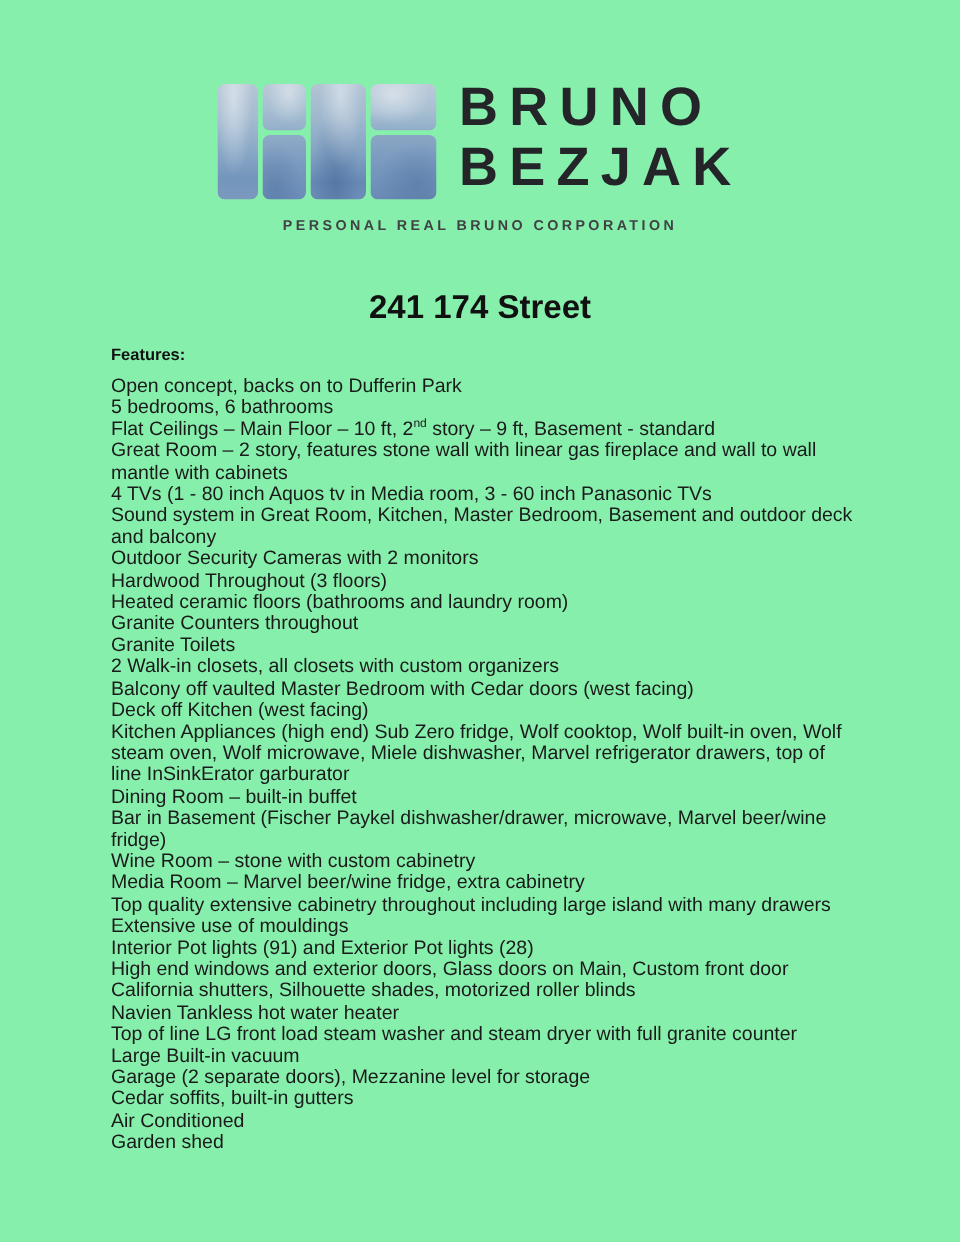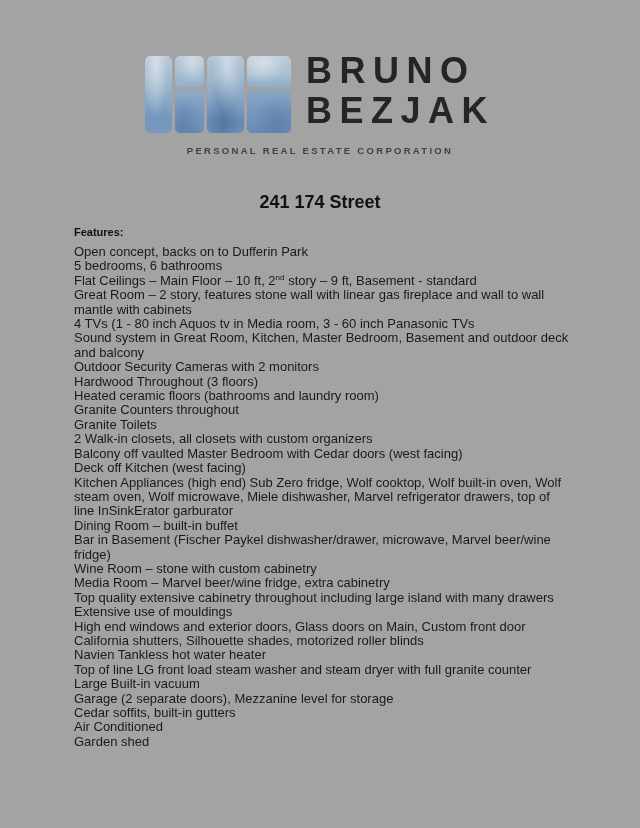--- a/index.html
+++ b/index.html
@@ -4,21 +4,21 @@
 <style>
   html, body {
     margin: 0;
     padding: 0;
     background: #ffffff;
   }
   .page {
     position: relative;
     width: 640px;
     height: 828px;
-    background: #a3a3a3;
+    background: #86efac;
     font-family: "Liberation Sans", sans-serif;
     color: #1a1a1a;
     overflow: hidden;
   }
 
   
   .logo-row {
     display: flex;
     align-items: flex-start;
     width: fit-content;
@@ -90,21 +90,21 @@
     font-size: 9.5px;
     font-weight: bold;
     letter-spacing: 2.3px;
     color: #3f4144;
   }
 
   
   .title {
     margin: 36px 0 0 0;
     text-align: center;
-    font-size: 18px;
+    font-size: 22px;
     font-weight: bold;
     color: #111;
   }
   .features-heading {
     margin: 13px 0 0 74px;
     font-size: 11px;
     font-weight: bold;
     color: #111;
   }
   .features-list {
@@ -140,21 +140,21 @@
         <div class="logo-col-split col4">
           <div class="logo-cell cell-top"></div>
           <div class="logo-cell cell-bottom"></div>
         </div>
       </div>
       <div class="wordmark">
         <div>BRUNO</div>
         <div>BEZJAK</div>
       </div>
     </div>
-    <div class="tagline">PERSONAL REAL ESTATE CORPORATION</div>
+    <div class="tagline">PERSONAL REAL BRUNO CORPORATION</div>
   </header>
 
   <h1 class="title">241 174 Street</h1>
 
   <h2 class="features-heading">Features:</h2>
 
   <div class="features-list" id="features-list">
       <p class="feature">Open concept, backs on to Dufferin Park</p>
       <p class="feature">5 bedrooms, 6 bathrooms</p>
       <p class="feature">Flat Ceilings – Main Floor – 10 ft, 2<sup>nd</sup> story – 9 ft, Basement - standard</p>
@@ -169,20 +169,21 @@
       <p class="feature">2 Walk-in closets, all closets with custom organizers</p>
       <p class="feature">Balcony off vaulted Master Bedroom with Cedar doors (west facing)</p>
       <p class="feature">Deck off Kitchen (west facing)</p>
       <p class="feature">Kitchen Appliances (high end) Sub Zero fridge, Wolf cooktop, Wolf built-in oven, Wolf steam oven, Wolf microwave, Miele dishwasher, Marvel refrigerator drawers, top of line InSinkErator garburator</p>
       <p class="feature">Dining Room – built-in buffet</p>
       <p class="feature">Bar in Basement (Fischer Paykel dishwasher/drawer, microwave, Marvel beer/wine fridge)</p>
       <p class="feature">Wine Room – stone with custom cabinetry</p>
       <p class="feature">Media Room – Marvel beer/wine fridge, extra cabinetry</p>
       <p class="feature">Top quality extensive cabinetry throughout including large island with many drawers</p>
       <p class="feature">Extensive use of mouldings</p>
+      <p class="feature">Interior Pot lights (91) and Exterior Pot lights (28)</p>
       <p class="feature">High end windows and exterior doors, Glass doors on Main, Custom front door</p>
       <p class="feature">California shutters, Silhouette shades, motorized roller blinds</p>
       <p class="feature">Navien Tankless hot water heater</p>
       <p class="feature">Top of line LG front load steam washer and steam dryer with full granite counter</p>
       <p class="feature">Large Built-in vacuum</p>
       <p class="feature">Garage (2 separate doors), Mezzanine level for storage</p>
       <p class="feature">Cedar soffits, built-in gutters</p>
       <p class="feature">Air Conditioned</p>
       <p class="feature">Garden shed</p>
     </div>

